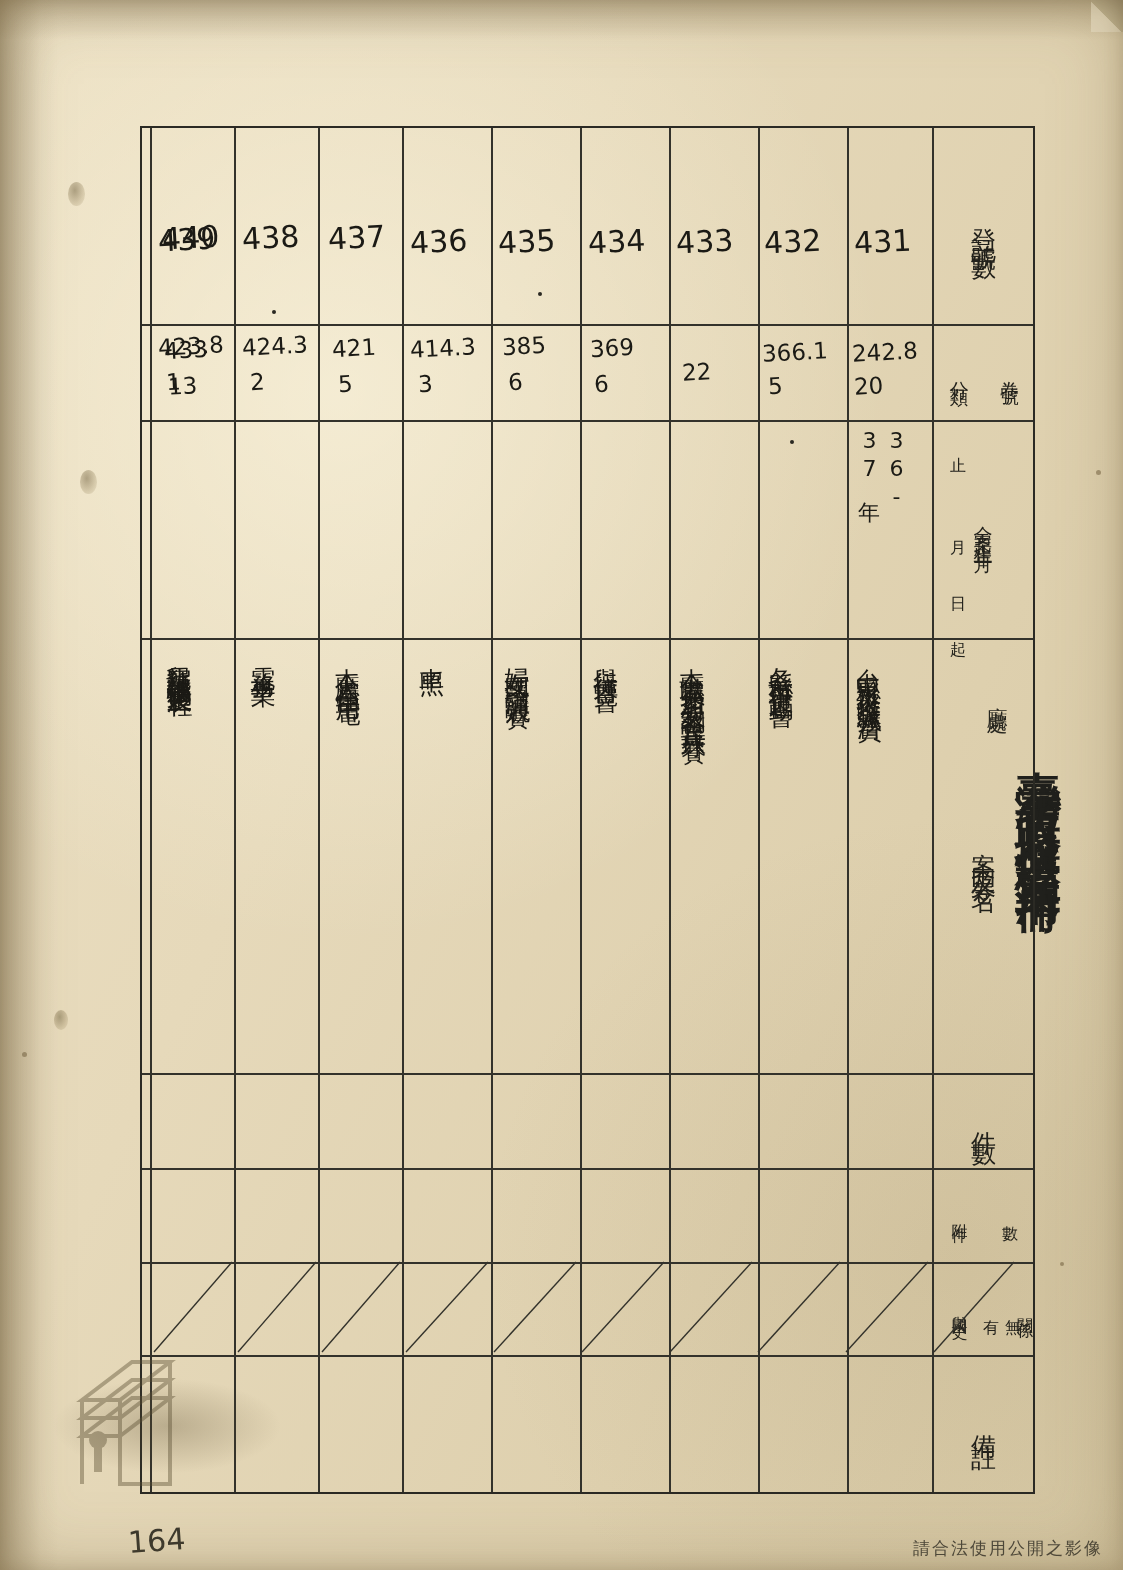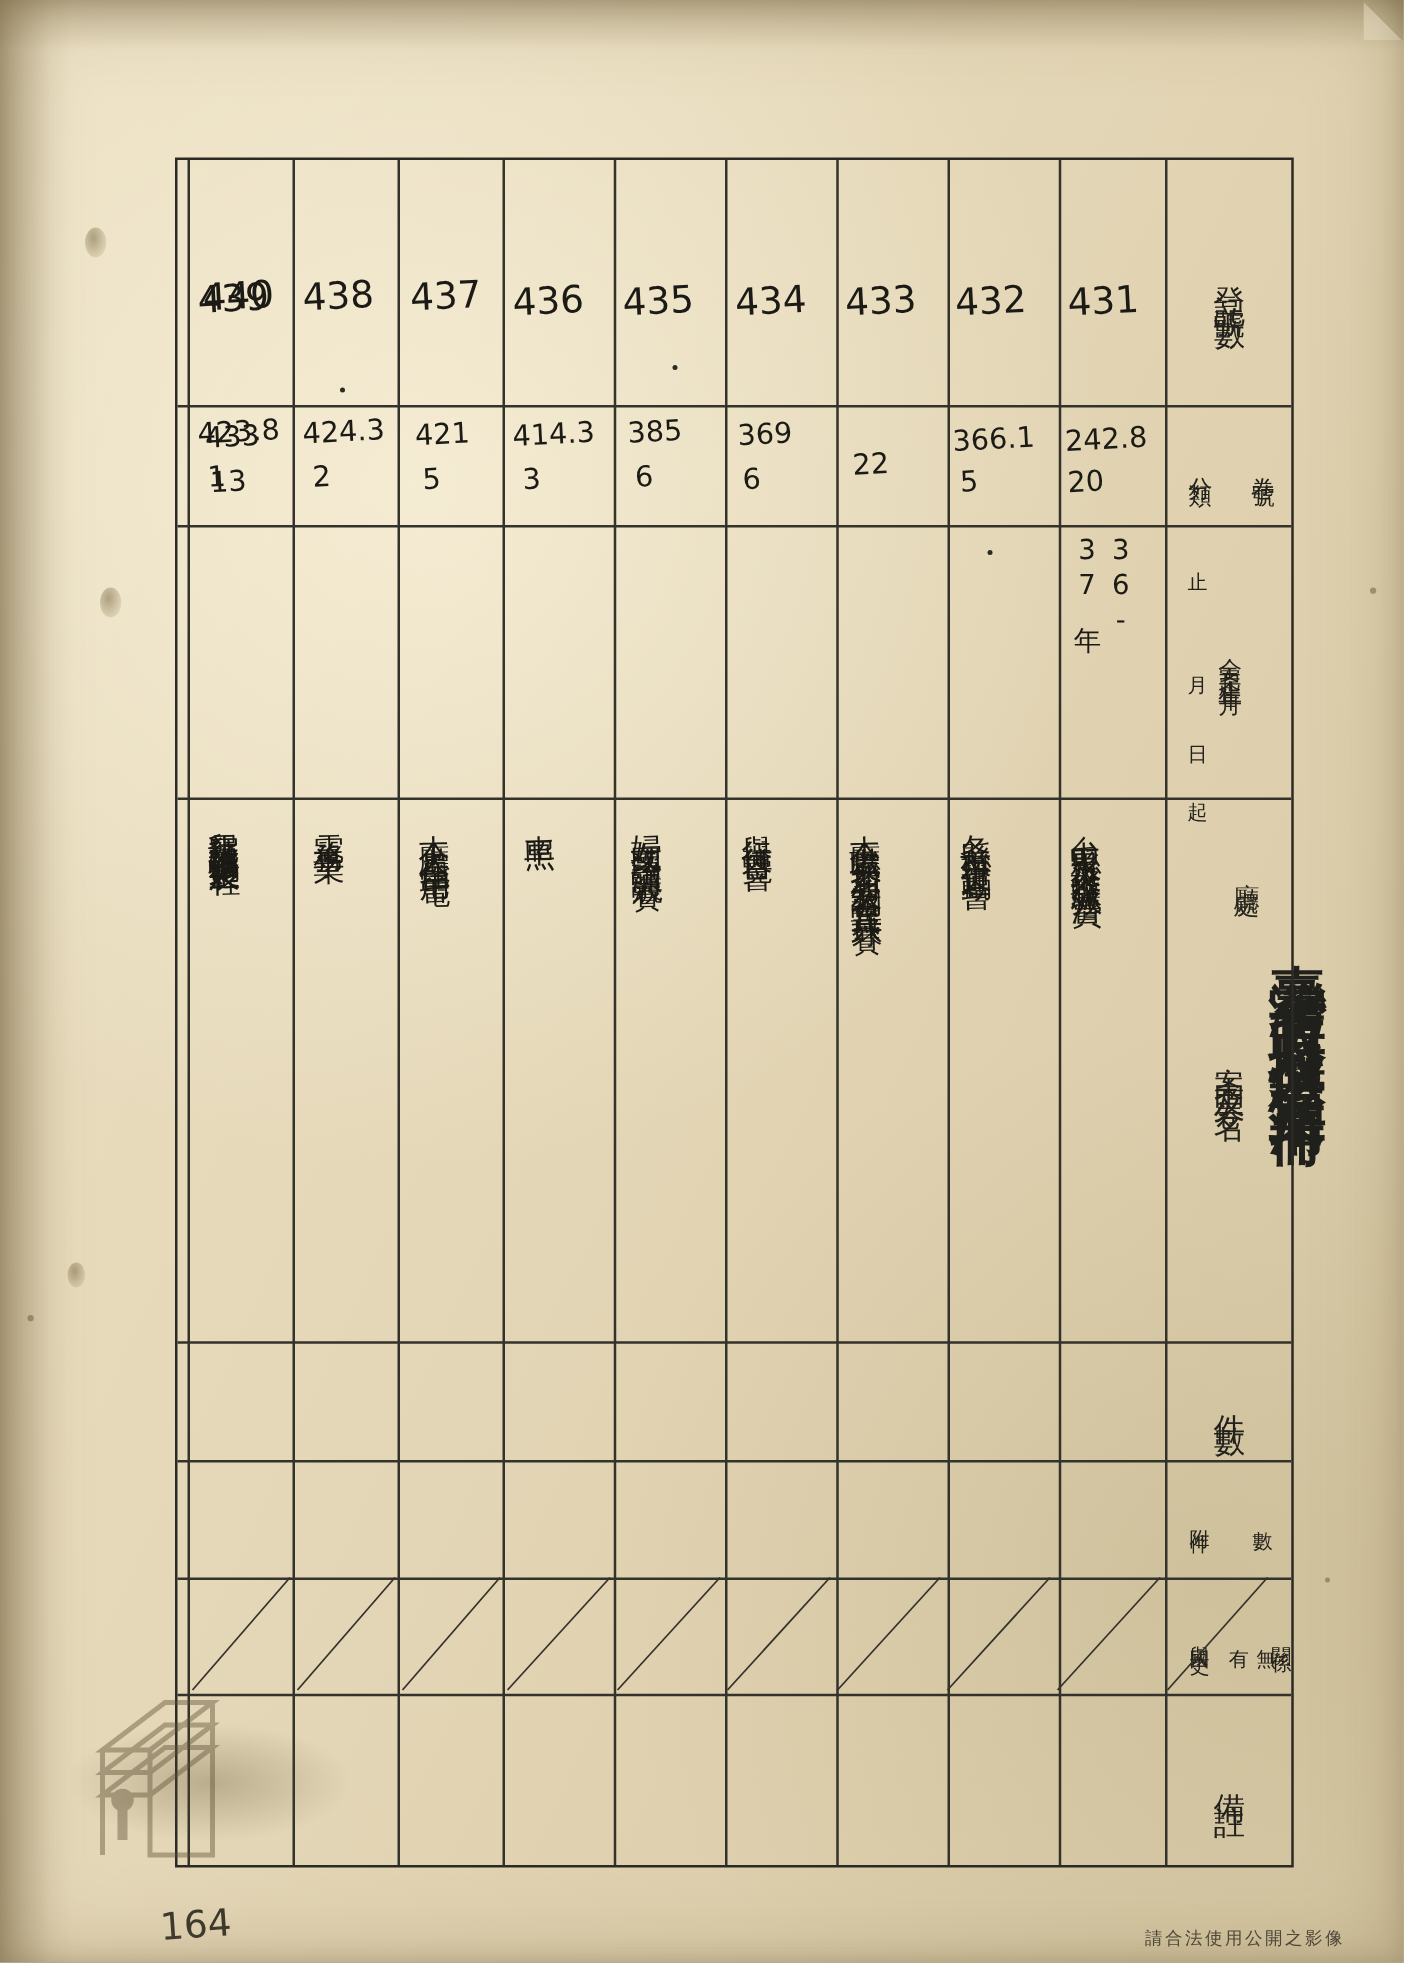--- a/index.html
+++ b/index.html
@@ -206,24 +206,24 @@
     position: absolute;
     left: 52px;
     bottom: 96px;
     width: 230px;
     height: 96px;
     background: radial-gradient(ellipse at center, rgba(90,76,48,0.30), rgba(90,76,48,0) 70%);
     pointer-events: none;
   }
   .footer-note {
     position: absolute;
-    right: 47px;
+    right: 20px;
     bottom: 10px;
     font-family: "DejaVu Serif", "Liberation Serif", serif;
-    font-size: 14px;
+    font-size: 17px;
     letter-spacing: 2px;
     color: #4a463a;
   }
   .pencil-num {
     position: absolute;
     left: 128px;
     bottom: 12px;
     font-size: 30px;
     color: #3a372c;
     transform: rotate(-4deg);

